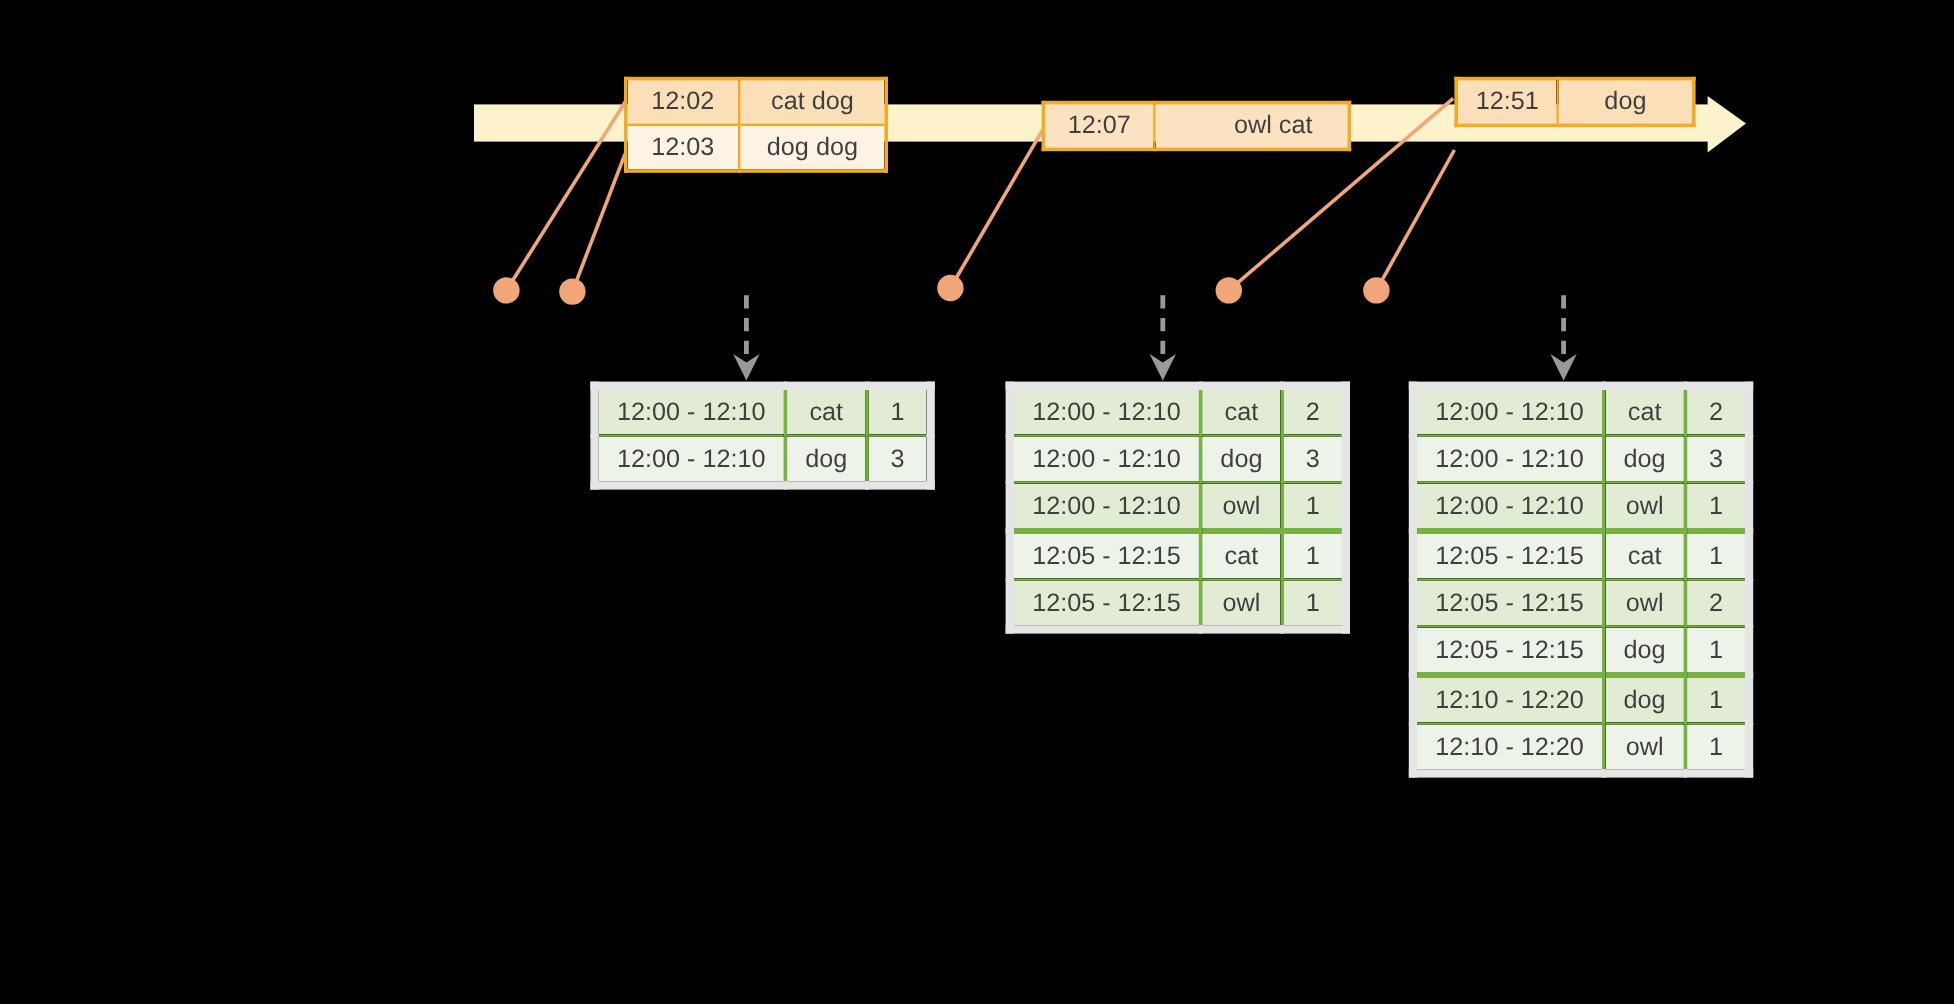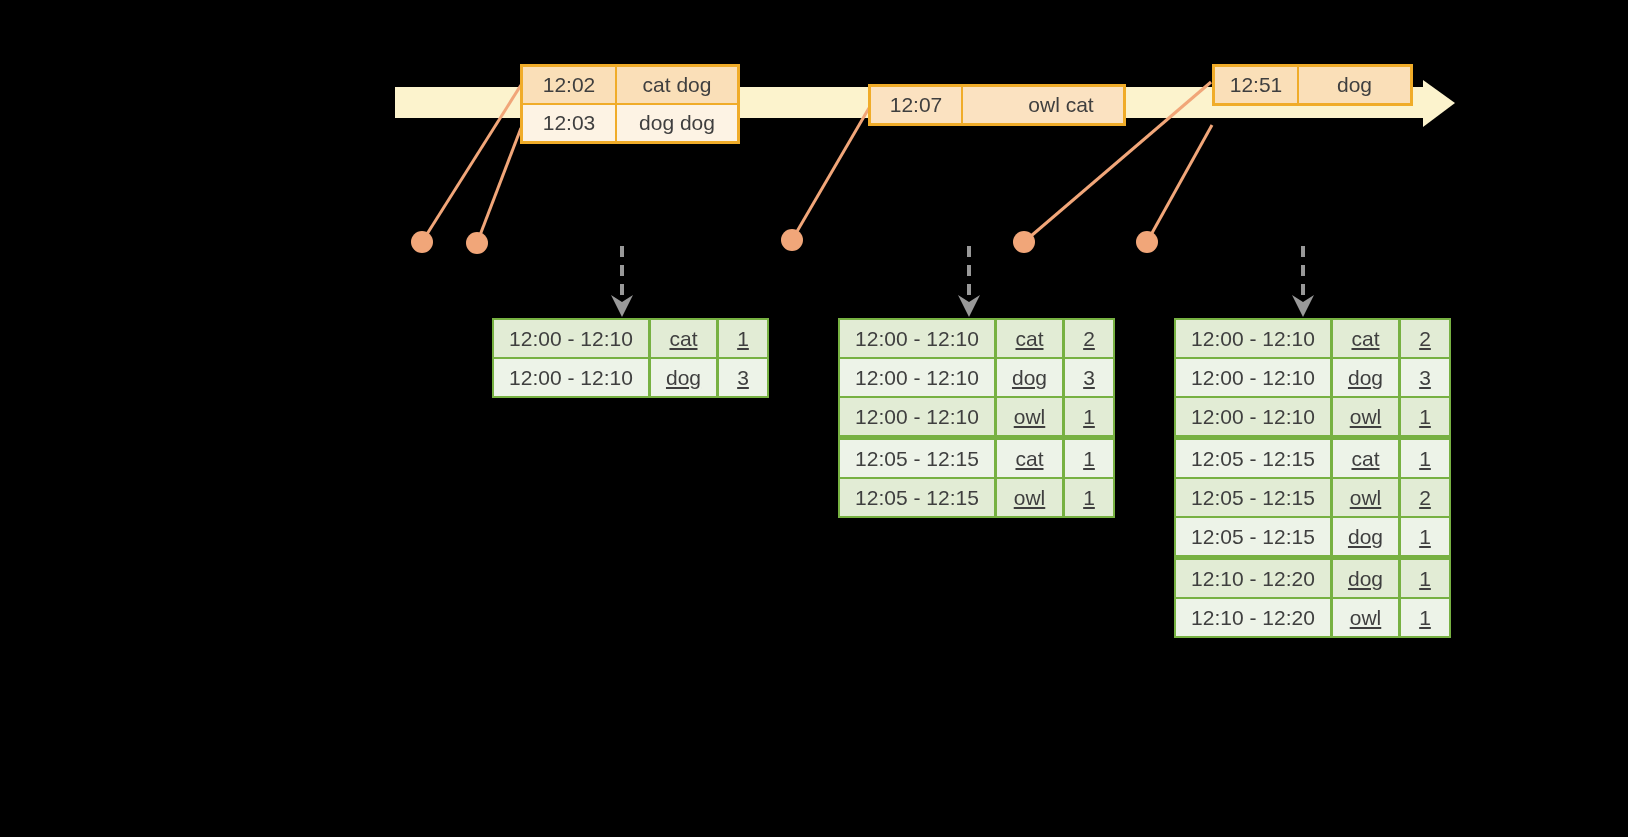--- a/index.html
+++ b/index.html
@@ -38,23 +38,23 @@
 
   #event-table-2 { left:868px; top:84px; }
   #event-table-2 td:nth-child(1){ width:82px; }
   #event-table-2 td:nth-child(2){ width:116px;padding-left:40px; }
 
   #event-table-3 { left:1212px; top:64px; }
   #event-table-3 td:nth-child(1){ width:74px; }
   #event-table-3 td:nth-child(2){ width:103px; }
 
   
-  table.gtable { border:2px solid #e5e5e5; }
+  table.gtable { border:7px solid #e5e5e5; }
   table.gtable td { border:2px solid #77b142; height:37px; }
-  table.gtable td:nth-child(n+2){ border-left-width:3px;text-decoration:underline; }
+  table.gtable td:nth-child(n+2){ border-left-width:3px; }
   table.gtable tr.even td { background:#e2ecd5; }
   table.gtable tr.odd  td { background:#edf3e8; }
   table.gtable tr.group-start td { border-top-width:5px; }
   table.gtable td:nth-child(1){ width:146px; }
   table.gtable td:nth-child(2){ width:57px; }
   table.gtable td:nth-child(3){ width:40px; }
 
   #result-table-1 { left:492px;  top:318px; }
   #result-table-2 { left:838px;  top:318px; }
   #result-table-3 { left:1174px; top:318px; }

